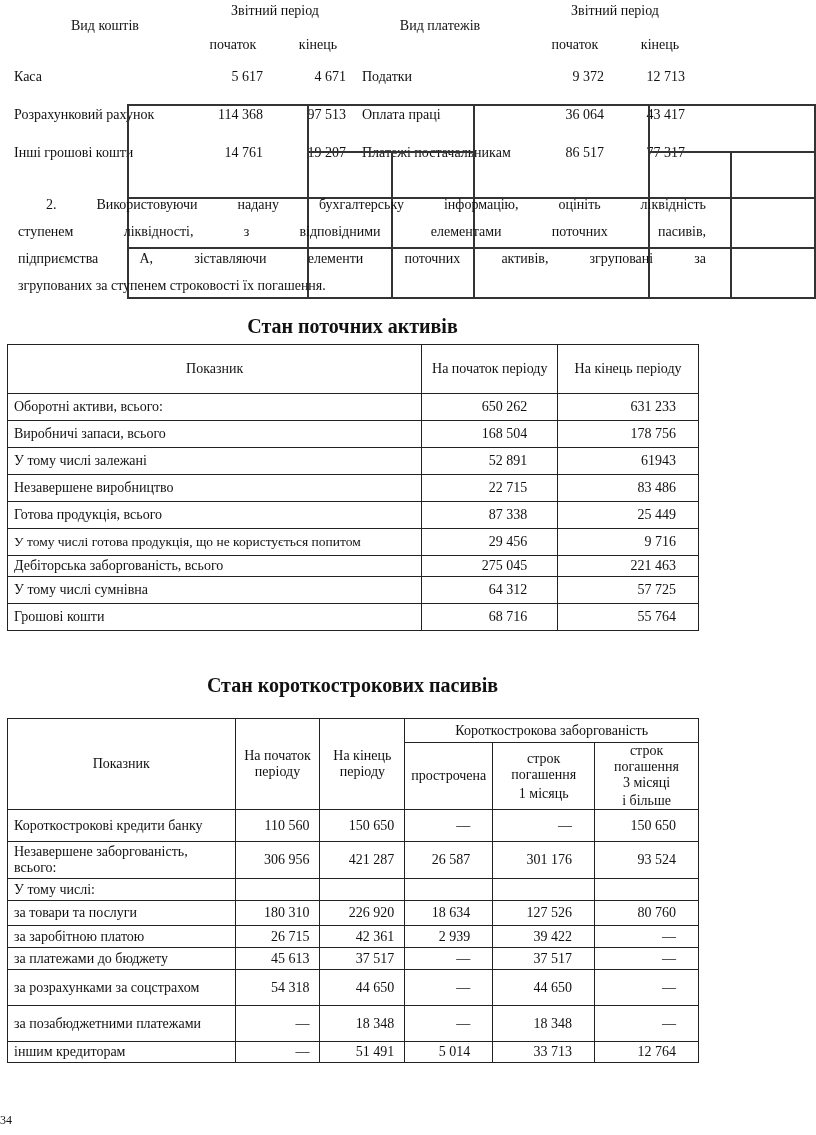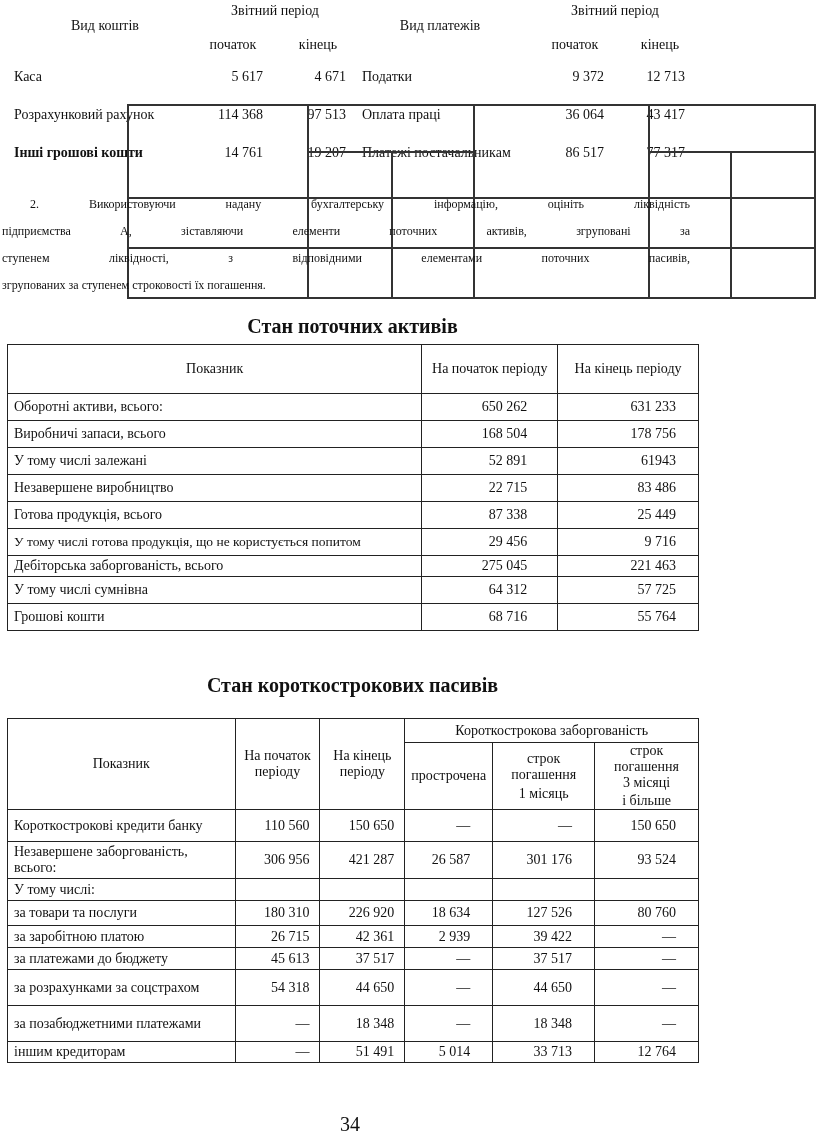--- a/index.html
+++ b/index.html
@@ -4,29 +4,29 @@
 <style>
   html, body { margin:0; padding:0; background:#ffffff; }
   body { width:816px; height:1135px; position:relative; overflow:hidden;
          font-family:"Liberation Serif", "DejaVu Serif", serif; color:#111; }
   .t { position:absolute; font-size:14px; white-space:nowrap; line-height:16px; }
   .r { text-align:right; }
   .c { text-align:center; }
   
   .gh { position:absolute; background:#333; height:2px; }
   .gv { position:absolute; background:#333; width:1.5px; }
-  .para { position:absolute; left:2px; width:688px; font-size:12px; line-height:27px; text-align:justify; }
+  .para { position:absolute; left:18px; width:688px; font-size:14px; line-height:27px; text-align:justify; }
   .para .line { display:block; text-align:justify; text-align-last:justify; height:27px; }
   .para .line.last { text-align-last:left; }
   .title { position:absolute; font-weight:bold; font-size:20px; text-align:center; }
   table.grid { position:absolute; border-collapse:collapse; font-size:14px; }
   table.grid td { border:1.5px solid #222; padding:0 6px; vertical-align:middle; line-height:16px; }
   .num { text-align:right; padding-right:30px !important; }
   .num2 { text-align:right; padding-right:22px !important; }
-  .page-num { position:absolute; left:0; width:700px; top:1113px; text-align:center; font-size:20px; }
+  .page-num { position:absolute; left:0; width:700px; top:1113px; text-align:left; font-size:12px; }
 </style>
 </head>
 <body>
 
 <div>
   <div class="t c" style="left:40px;width:130px;top:18px;">Вид коштів</div>
   <div class="t c" style="left:195px;width:160px;top:3px;">Звітний період</div>
   <div class="t c" style="left:198px;width:70px;top:37px;">початок</div>
   <div class="t c" style="left:288px;width:60px;top:37px;">кінець</div>
   <div class="t c" style="left:380px;width:120px;top:18px;">Вид платежів</div>
@@ -41,21 +41,21 @@
   <div class="t r" style="left:520px;width:84px;top:69px;">9 372</div>
   <div class="t r" style="left:610px;width:75px;top:69px;">12 713</div>
 
   <div class="t" style="left:14px;top:107px;">Розрахунковий рахунок</div>
   <div class="t r" style="left:190px;width:73px;top:107px;">114 368</div>
   <div class="t r" style="left:270px;width:76px;top:107px;">97 513</div>
   <div class="t" style="left:362px;top:107px;">Оплата праці</div>
   <div class="t r" style="left:520px;width:84px;top:107px;">36 064</div>
   <div class="t r" style="left:610px;width:75px;top:107px;">43 417</div>
 
-  <div class="t" style="left:14px;top:145px;font-weight:bold;">Інші грошові кошти</div>
+  <div class="t" style="left:14px;top:145px;">Інші грошові кошти</div>
   <div class="t r" style="left:190px;width:73px;top:145px;">14 761</div>
   <div class="t r" style="left:270px;width:76px;top:145px;">19 207</div>
   <div class="t" style="left:362px;top:145px;">Платежі  постачальникам</div>
   <div class="t r" style="left:520px;width:84px;top:145px;">86 517</div>
   <div class="t r" style="left:610px;width:75px;top:145px;">77 317</div>
 </div>
 
 <div>
   <div class="gh" style="left:127px;width:689px;top:104px;"></div>
   <div class="gh" style="left:307px;width:166px;top:151px;"></div>
@@ -67,22 +67,22 @@
   <div class="gv" style="left:307px;top:104px;height:195px;"></div>
   <div class="gv" style="left:391px;top:151px;height:148px;"></div>
   <div class="gv" style="left:473px;top:104px;height:195px;"></div>
   <div class="gv" style="left:648px;top:104px;height:195px;"></div>
   <div class="gv" style="left:730px;top:151px;height:148px;"></div>
   <div class="gv" style="left:814px;top:104px;height:195px;"></div>
 </div>
 
 <div class="para" style="top:191px;">
   <span class="line" style="text-indent:28px;">2. Використовуючи надану бухгалтерську інформацію, оцініть ліквідність</span>
+  <span class="line">ступенем ліквідності, з відповідними елементами поточних пасивів,</span>
   <span class="line">підприємства А, зіставляючи елементи поточних активів, згруповані за</span>
-  <span class="line">ступенем ліквідності, з відповідними елементами поточних пасивів,</span>
   <span class="line last">згрупованих за ступенем строковості їх погашення.</span>
 </div>
 
 <div class="title" style="left:0;width:705px;top:315px;">Стан поточних активів</div>
 <table class="grid" style="left:7px;top:344px;width:692px;">
   <colgroup>
       <col style="width:415px">
       <col style="width:136px">
       <col style="width:141px">
     </colgroup>

